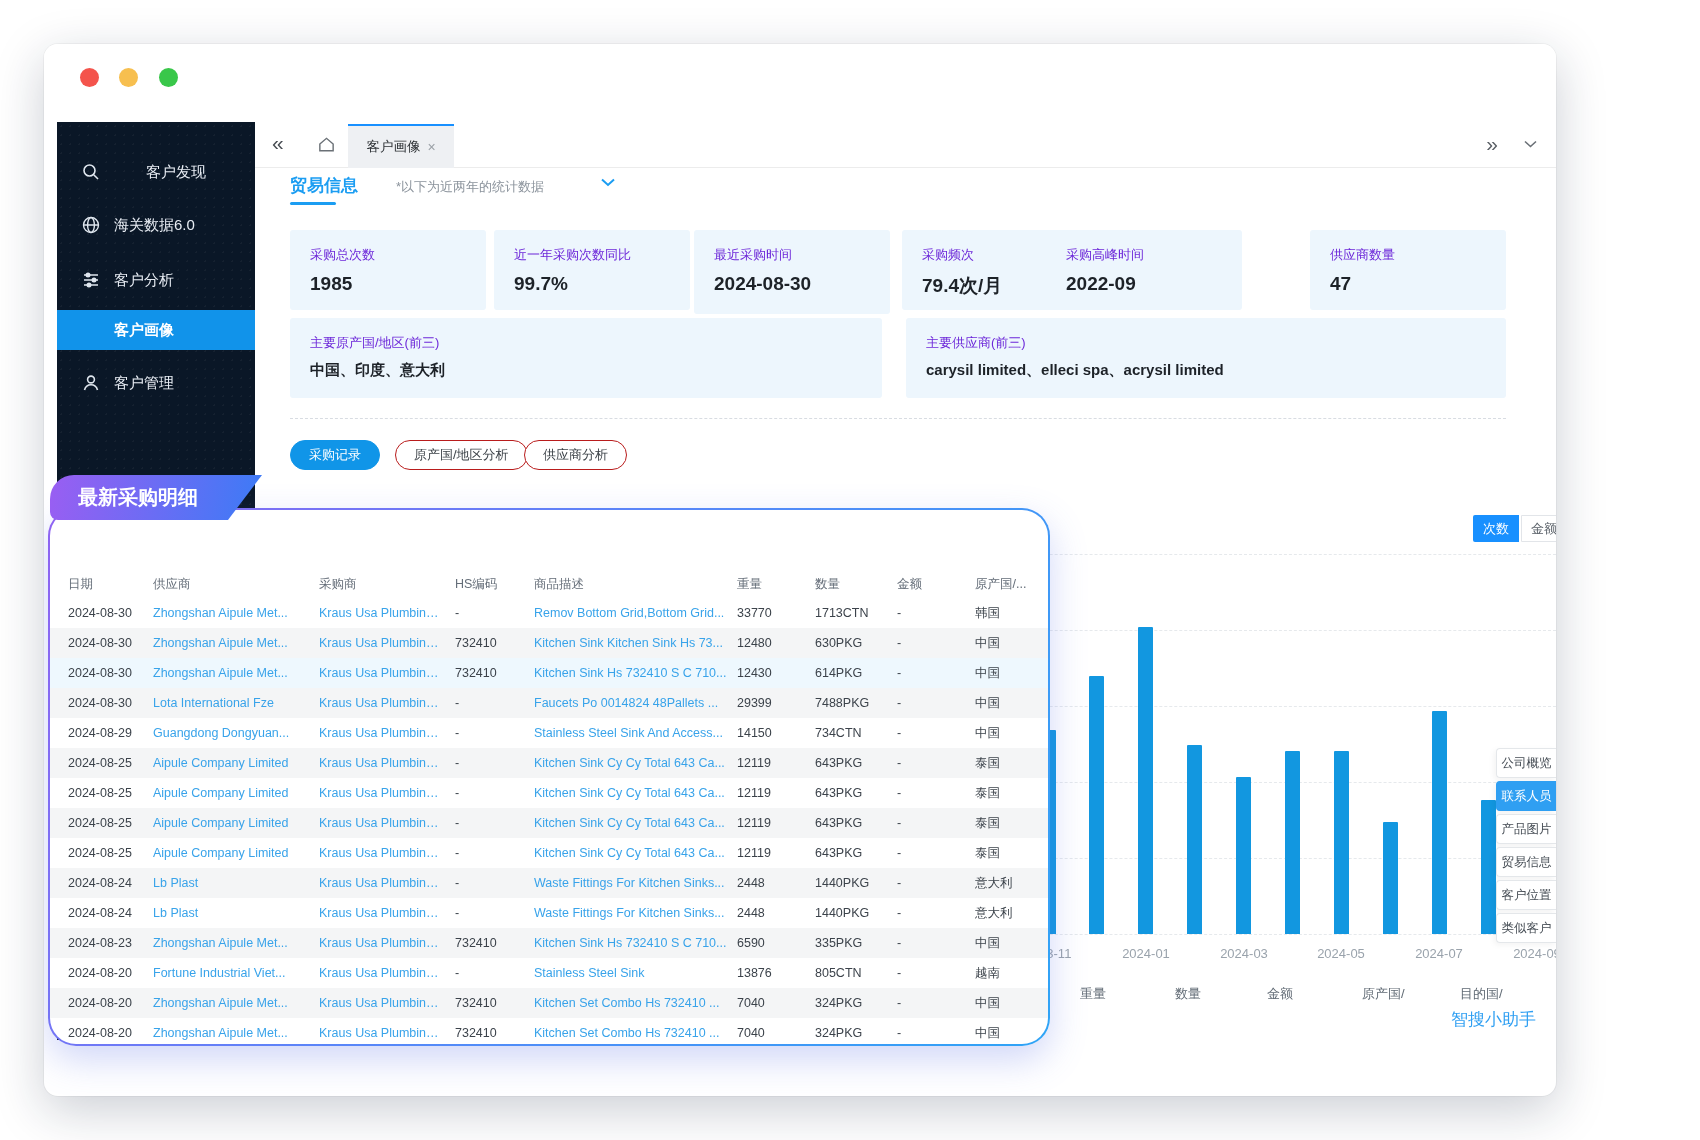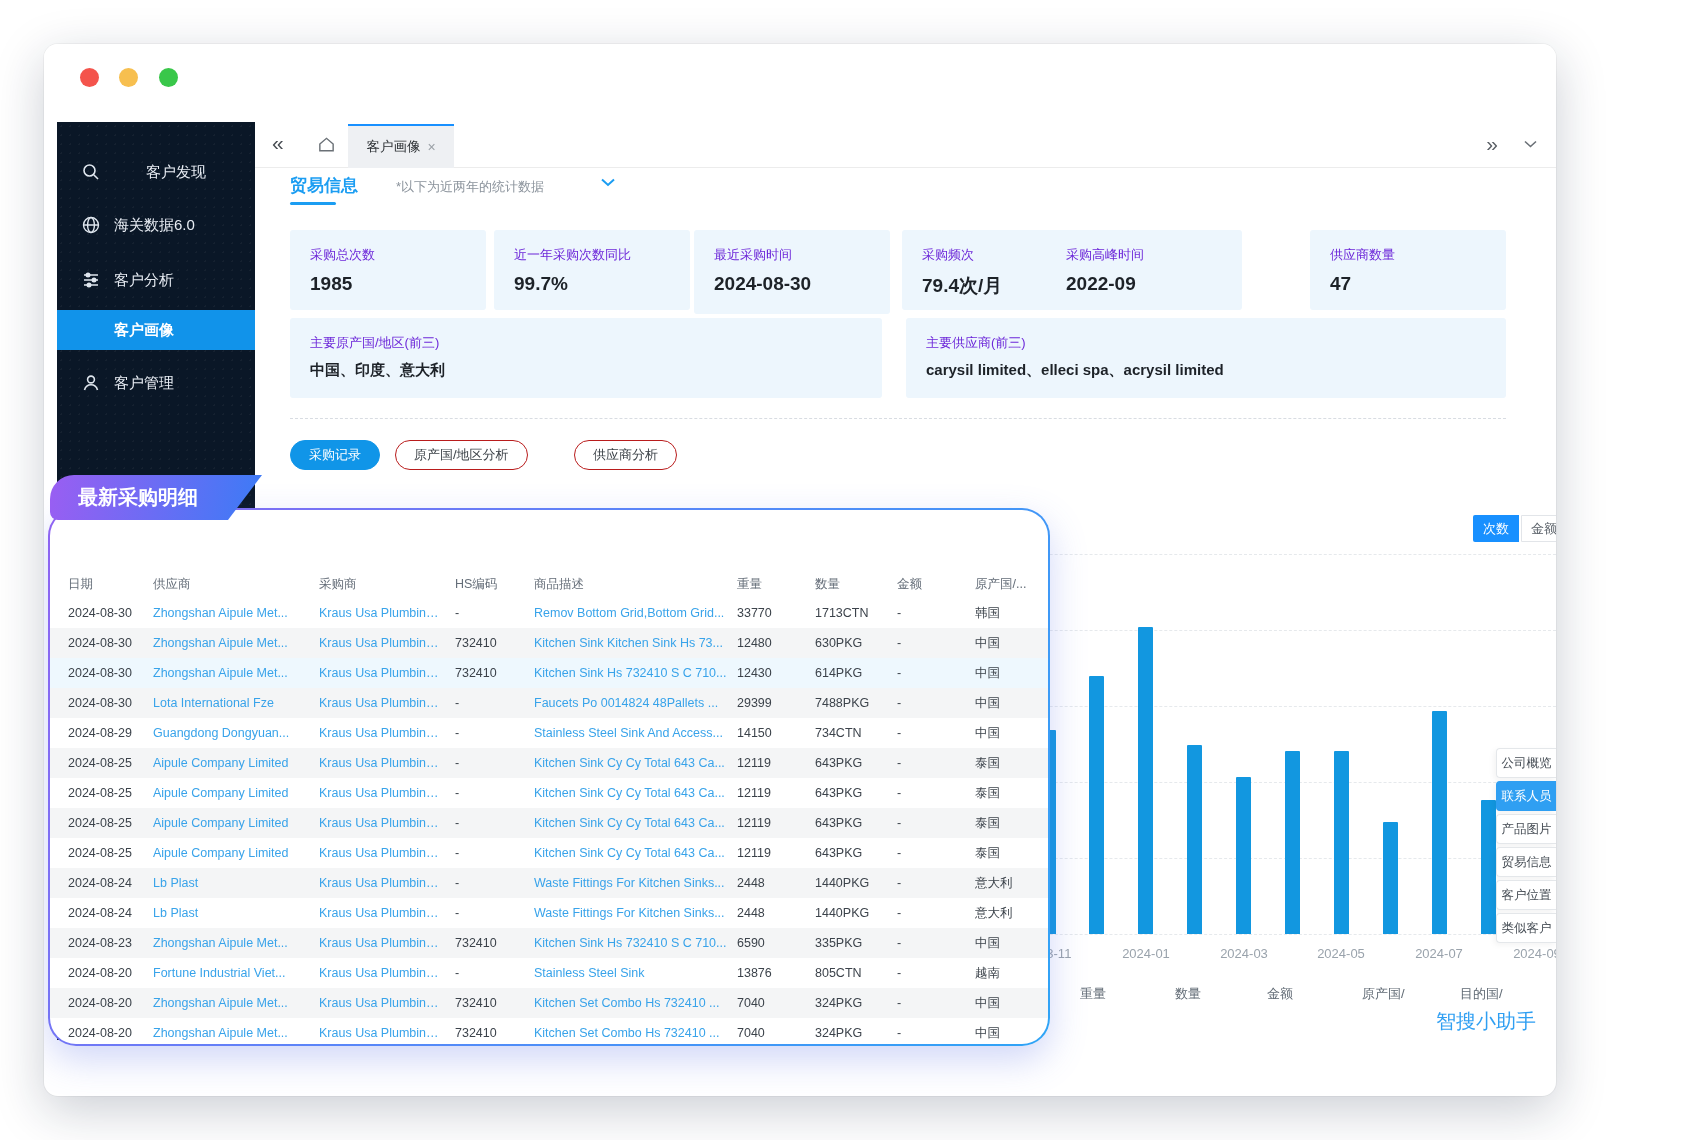--- a/index.html
+++ b/index.html
@@ -71,21 +71,21 @@
   .xtick { position:absolute; width:80px; text-align:center; font-size:13px; color:#9aa3ac; }
   .toggle { position:absolute; top:471px; width:46px; height:27px; font-size:13px; display:flex;
     align-items:center; justify-content:center; cursor:pointer; z-index:4; }
   .toggle.count { left:1429px; background:#1890ff; color:#fff; border-radius:2px 0 0 2px; }
   .toggle.amount { left:1477px; background:#fff; color:#596068; border:1px solid #e2e5e9;
     border-radius:0 2px 2px 0; }
 
   
   .bh { position:absolute; top:941px; font-size:13px; color:#606a74; z-index:3; }
 
-  .assistant { position:absolute; right:20px; top:964px; font-size:20px; color:#2f9ff2;
+  .assistant { position:absolute; right:20px; top:964px; font-size:17px; color:#2f9ff2;
     z-index:5; cursor:pointer; }
 
   
   .side-menu { position:absolute; left:1452px; top:704px; width:60px; z-index:26; }
   .menu-tab { width:60px; height:30px; margin-bottom:3px; background:#fff;
     border:1px solid #e4e7ea; border-right:none; border-radius:4px 0 0 4px;
     box-shadow:-2px 2px 6px rgba(0,0,0,.05); font-size:12.5px; color:#454c54;
     display:flex; align-items:center; justify-content:center; cursor:pointer; }
   .menu-tab.active { background:#2f9ff2; border-color:#2f9ff2; color:#fff; }
 
@@ -239,21 +239,21 @@
         </div>
         <div class="card wide" style="left: 862px; top: 274px; width: 600px; height: 80px;">
           <div class="c-label">主要供应商(前三)</div>
           <div class="c-value">carysil limited、elleci spa、acrysil limited</div>
         </div>
       </div>
     <div class="dash-divider"></div>
     <div id="pills">
         <div class="pill active" style="left: 246px;">采购记录</div>
         <div class="pill" style="left: 351px;">原产国/地区分析</div>
-        <div class="pill" style="left: 530px;">供应商分析</div>
+        <div class="pill" style="left: 480px;">供应商分析</div>
       </div>
 
     <div class="chart" id="chart">
         <div class="gridline" style="top: 54px;"></div>
         <div class="gridline" style="top: 130px;"></div>
         <div class="gridline" style="top: 206px;"></div>
         <div class="gridline" style="top: 282px;"></div>
         <div class="gridline" style="top: 358px;"></div>
         <div class="gridline" style="top: 434px;"></div>
         <div class="bar" style="left: 81px; top: 230px; height: 204px; background: rgb(18, 151, 224);"></div>

